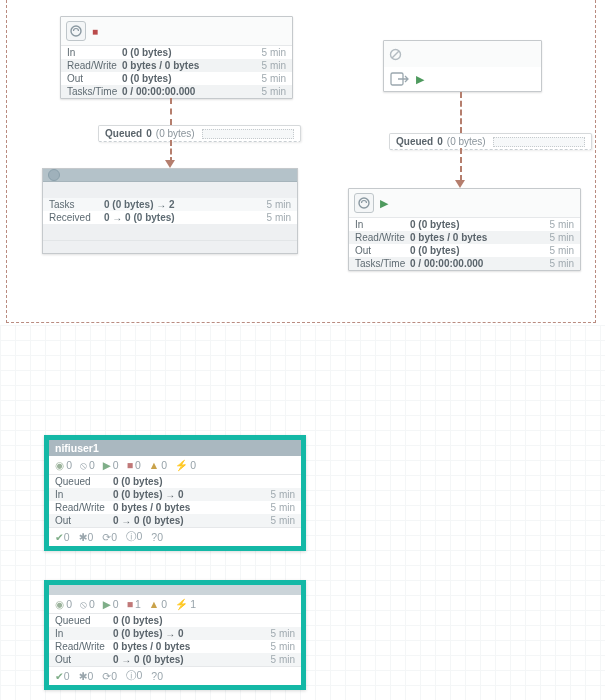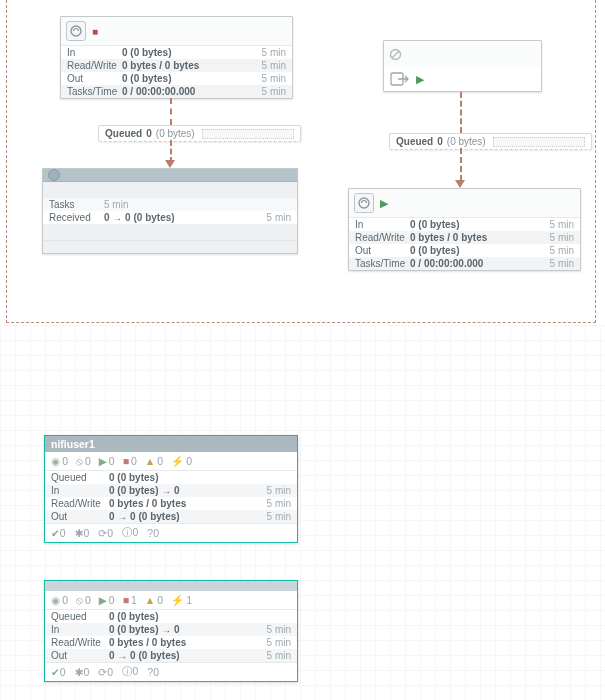--- a/index.html
+++ b/index.html
@@ -131,21 +131,21 @@
   .rpg .rows .row .label{width:55px;}
   .rpg .rows .row .val{flex:1;font-weight:bold;}
   .rpg .rows .row .time{color:#a0aab0;font-size:10px;}
   .rpg .pad{height:16px;background:#eef0f2;}
   .rpg .footpad{height:12px;background:#eef0f2;border-top:1px solid #e2e5e7;}
 
   
   .pg {
     position:absolute;
     background:#fff;
-    border:1px solid #14b8a6;
+    border:5px solid #14b8a6;
     box-shadow:0 1px 3px rgba(0,0,0,0.15);
   }
   .pg .titlebar{
     height:16px;background:#aab8c0;color:#fff;
     font-size:10.5px;font-weight:bold;
     display:flex;align-items:center;padding:0 6px;
   }
   .pg .statusrow{
     height:18px;
     display:flex;align-items:center;gap:8px;
@@ -233,20 +233,21 @@
   <div class="arrowhead" style="left:165px;top:160px;"></div>
 
   <div class="rpg" style="left:42px;top:168px;width:254px;">
     <div class="bar">
         <span class="corner"></span>
       </div>
     <div class="pad"></div>
     <div class="rows">
       <div class="row">
           <span class="label">Tasks</span>
+          <span class="val">0 (0 bytes) → 2</span>
           <span class="time">5 min</span>
         </div>
       <div class="row">
           <span class="label">Received</span>
           <span class="val">0 → 0 (0 bytes)</span>
           <span class="time">5 min</span>
         </div>
     </div>
     <div class="pad"></div>
     <div class="footpad"></div>

